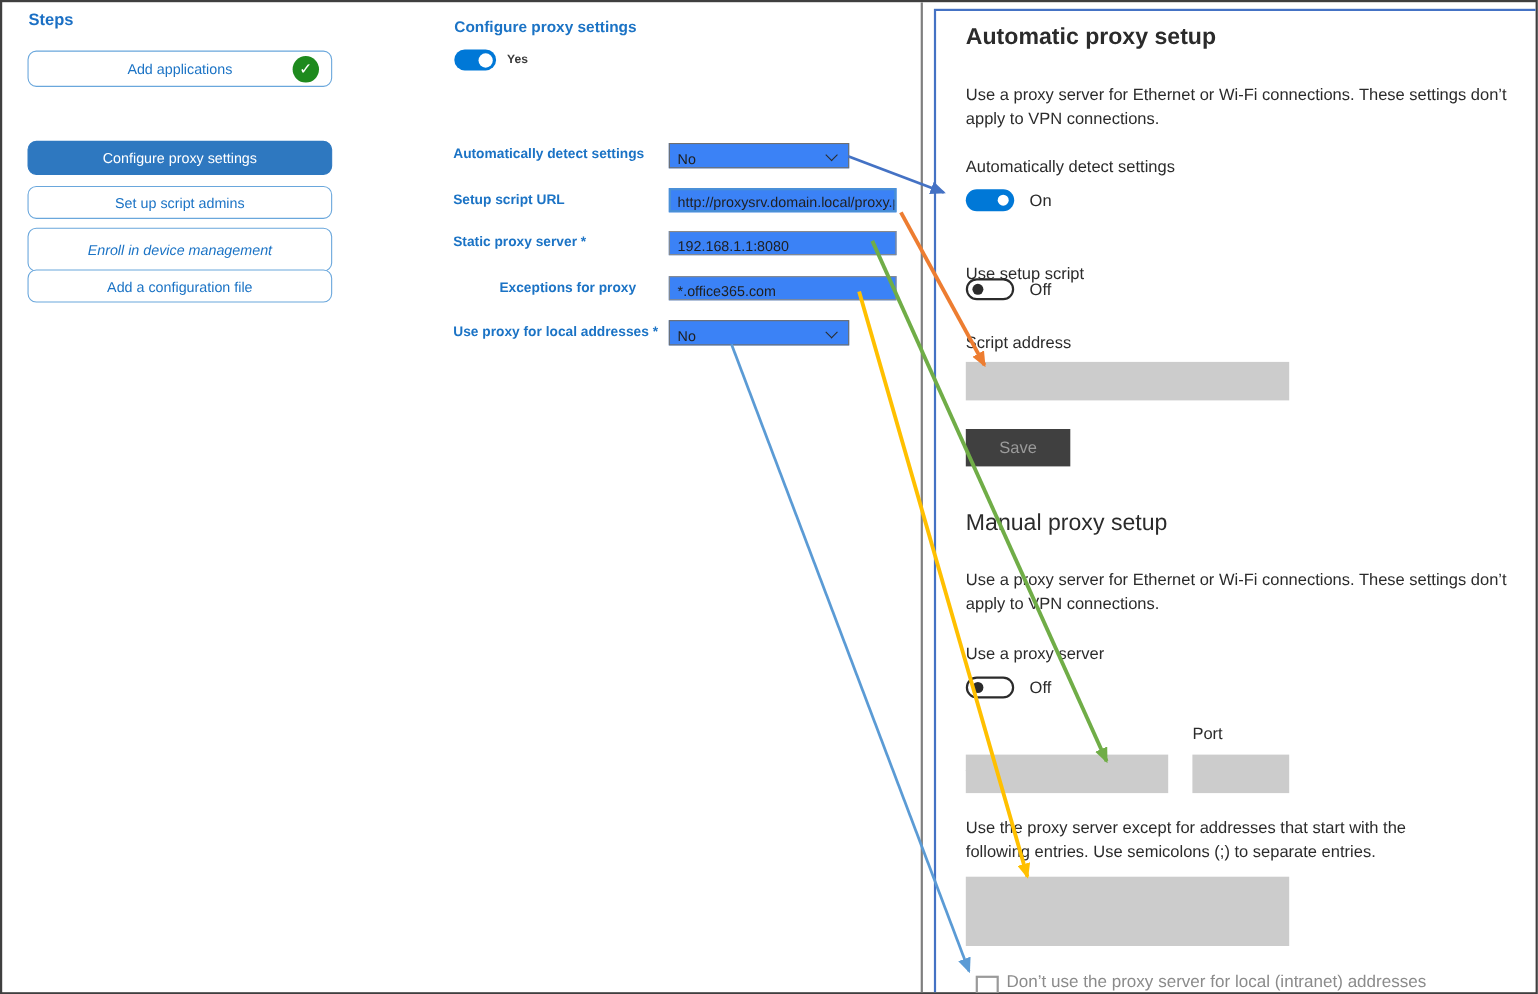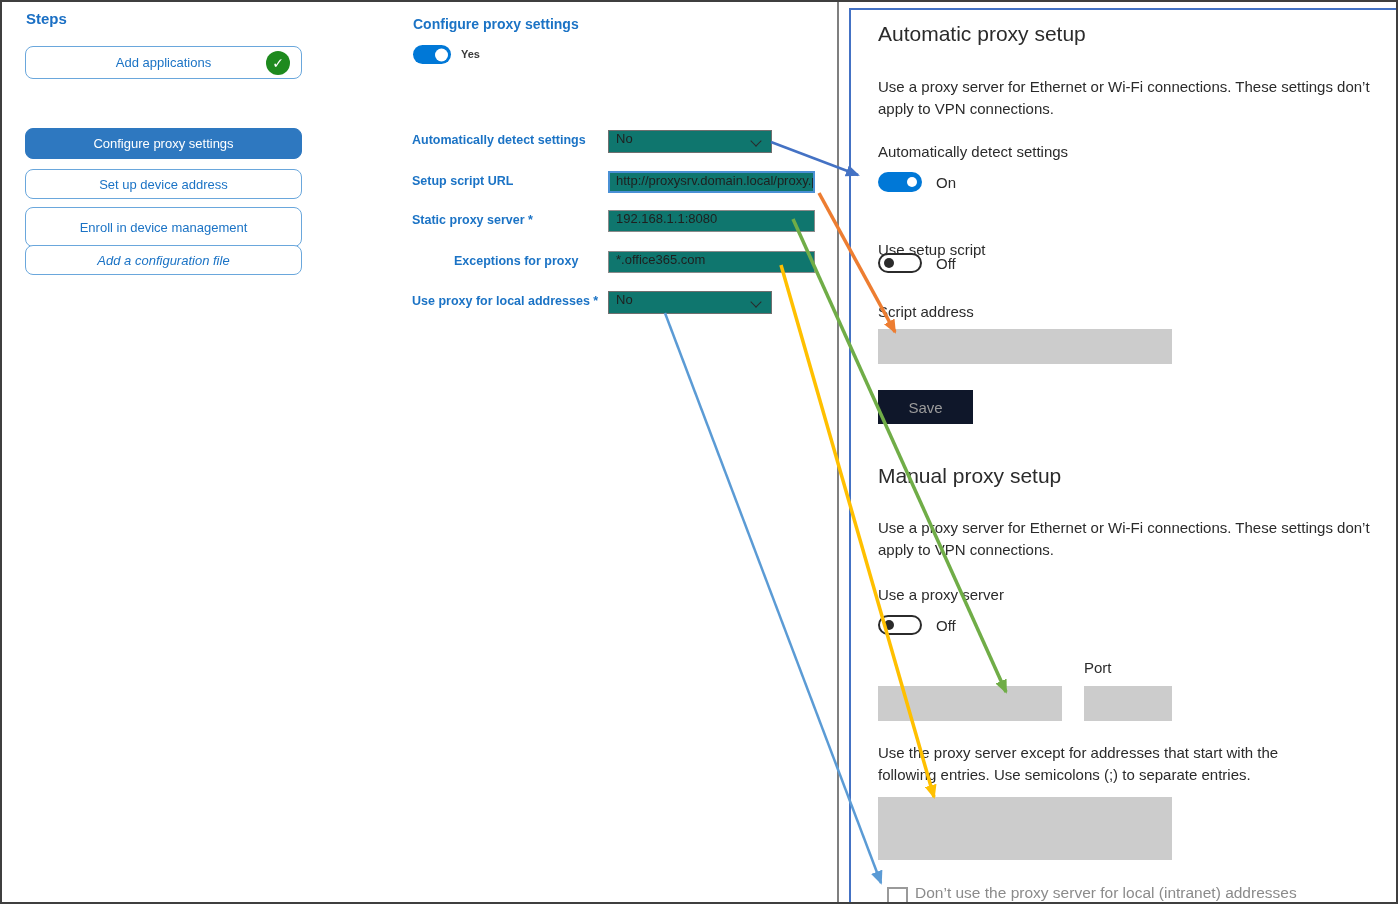--- a/index.html
+++ b/index.html
@@ -20,22 +20,22 @@
 
   
   .wizard-title{position:absolute;left:411px;top:14px;font-size:14px;font-weight:700;color:#1b73c5;}
   .tg{position:relative;border-radius:999px;box-sizing:border-box;cursor:pointer;}
   .tg .knob{position:absolute;top:50%;transform:translateY(-50%);border-radius:50%;}
   .tg-sm{position:absolute;left:411px;top:43px;width:38px;height:19px;background:#0078d7;}
   .tg-sm .knob{right:3px;width:13px;height:13px;background:#fff;}
   .tg-sm-label{position:absolute;left:459px;top:46px;font-size:11px;font-weight:700;color:#3a3a3a;}
 
   .f-label{position:absolute;left:410px;width:195px;font-size:12.5px;font-weight:600;color:#1b73c5;}
-  .f-ctrl{position:absolute;left:606px;box-sizing:border-box;border:1px solid #8a8a8a;background:#0f766e;
-    font-size:13px;color:#1f1f1f;display:flex;align-items:flex-start;padding-left:7px;
+  .f-ctrl{position:absolute;left:606px;box-sizing:border-box;border:1px solid #8a8a8a;background:#3b82f6;
+    font-size:13px;color:#1f1f1f;display:flex;align-items:flex-end;padding-left:7px;
     white-space:nowrap;overflow:hidden;cursor:text;}
   .f-ctrl.dd{width:164px;height:23px;border-color:#6f6f6f;cursor:pointer;}
   .f-ctrl.txt{width:207px;height:22px;}
   .f-ctrl.focused{border:2px solid #4a90d5;padding-left:6px;}
   .chev{position:absolute;right:11px;top:6px;width:7px;height:7px;border-right:1.7px solid #2b2b2b;
     border-bottom:1.7px solid #2b2b2b;transform:rotate(45deg);}
 
   
   .divider{position:absolute;left:835px;top:0;width:2px;height:904px;background:#7f7f7f;}
   .settings-frame{position:absolute;left:847px;top:6px;width:560px;height:910px;
@@ -45,21 +45,21 @@
   .ws-h{position:absolute;font-size:21px;font-weight:400;color:#2b2b2b;}
   .ws-p{position:absolute;font-size:15px;color:#2b2b2b;line-height:22px;}
   .ws-lbl{position:absolute;font-size:15px;color:#2b2b2b;}
   .tg-win{width:44px;height:20px;position:absolute;}
   .tg-on{background:#0078d7;}
   .tg-on .knob{right:5px;width:10px;height:10px;background:#fff;}
   .tg-off{background:#fff;border:2px solid #2b2b2b;}
   .tg-off .knob{left:4px;width:10px;height:10px;background:#2b2b2b;}
   .tg-state{position:absolute;font-size:15px;color:#2b2b2b;}
   .gray-box{position:absolute;background:#cccccc;cursor:text;}
-  .save-btn{position:absolute;left:876px;top:388px;width:95px;height:34px;background:#0f172a;
+  .save-btn{position:absolute;left:876px;top:388px;width:95px;height:34px;background:#404040;
     color:#9b9b9b;font-size:15px;display:flex;align-items:center;justify-content:center;cursor:default;}
   .cb{position:absolute;left:885px;top:885px;width:21px;height:21px;box-sizing:border-box;
     border:2px solid #9a9a9a;background:#fff;cursor:pointer;}
   .cb-lbl{position:absolute;left:913px;top:882px;font-size:15.5px;color:#8b8b8b;white-space:nowrap;}
 
   
   #arrows{position:absolute;left:0;top:0;width:1398px;height:904px;pointer-events:none;z-index:10;}
 </style>
 </head>
 <body>
@@ -69,26 +69,26 @@
   <div class="steps">
     <div class="steps-title">Steps</div>
     <div class="step-btn" style="top:36px;height:33px;">
       <span>Add applications</span>
       <span class="check-badge">✓</span>
     </div>
     <div class="step-btn selected" style="top:118px;height:31px;">
       <span>Configure proxy settings</span>
     </div>
     <div class="step-btn" style="top:159px;height:30px;">
-      <span>Set up device address</span>
+      <span>Set up script admins</span>
     </div>
-    <div class="step-btn" style="top:197px;height:40px;">
+    <div class="step-btn" style="top:197px;height:40px;font-style:italic;">
       <span>Enroll in device management</span>
     </div>
-    <div class="step-btn" style="top:235px;height:30px;font-style:italic;">
+    <div class="step-btn" style="top:235px;height:30px;">
       <span>Add a configuration file</span>
     </div>
   </div>
 
   <div>
     <div class="wizard-title">Configure proxy settings</div>
     <div class="tg tg-sm">
         <div class="knob"></div>
       </div>
     <div class="tg-sm-label">Yes</div>
@@ -118,21 +118,21 @@
     <div class="f-ctrl dd" style="top:289px;">
       <span>No</span>
       <i class="chev"></i>
     </div>
   </div>
 
   <div class="divider"></div>
   <div class="settings-frame"></div>
 
   <div>
-    <div class="ws-h" style="left:876px;top:20px;">Automatic proxy setup</div>
+    <div class="ws-h" style="left:876px;top:20px;font-weight:bold;">Automatic proxy setup</div>
     <div class="ws-p" style="left:876px;top:74px;width:495px;">Use a proxy server for Ethernet or Wi-Fi connections. These settings don’t apply to VPN connections.</div>
 
     <div class="ws-lbl" style="left:876px;top:141px;">Automatically detect settings</div>
     <div class="tg tg-win tg-on" style="left:876px;top:170px;">
         <div class="knob"></div>
       </div>
     <div class="tg-state" style="left:934px;top:172px;text-align:center;">On</div>
 
     <div class="ws-lbl" style="left:876px;top:222px;margin-top:17px;">Use setup script</div>
     <div class="tg tg-win tg-off" style="left:876px;top:251px;">

